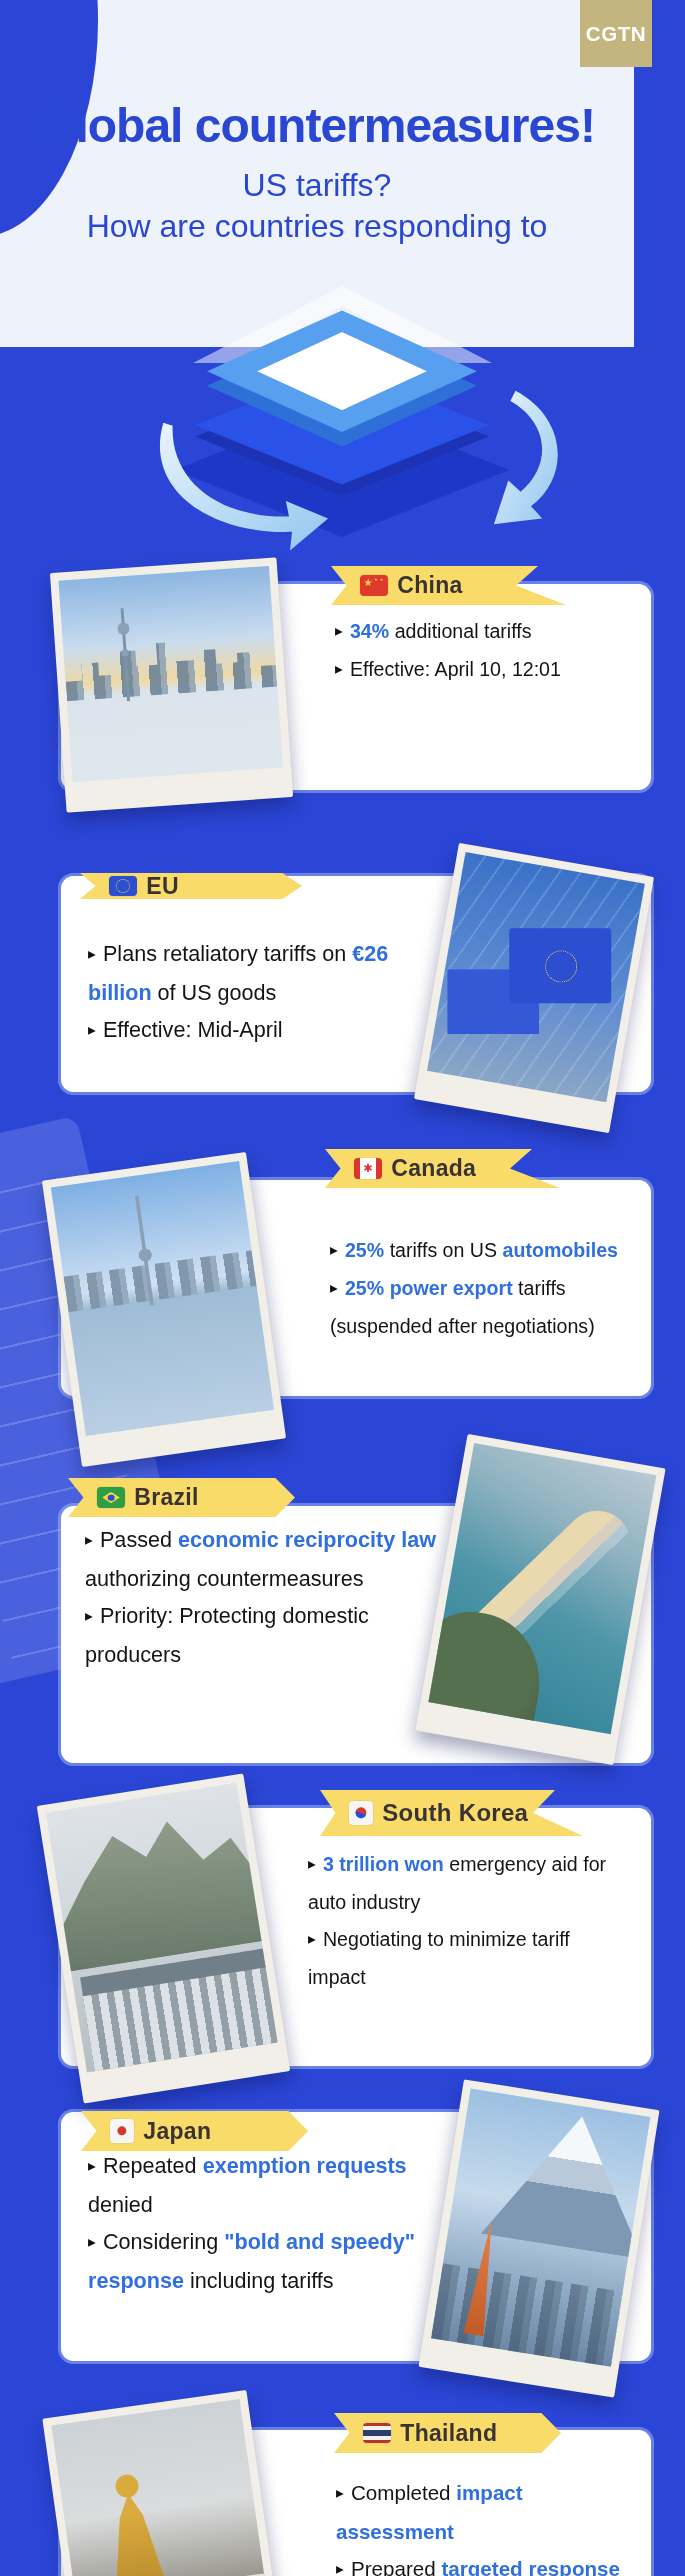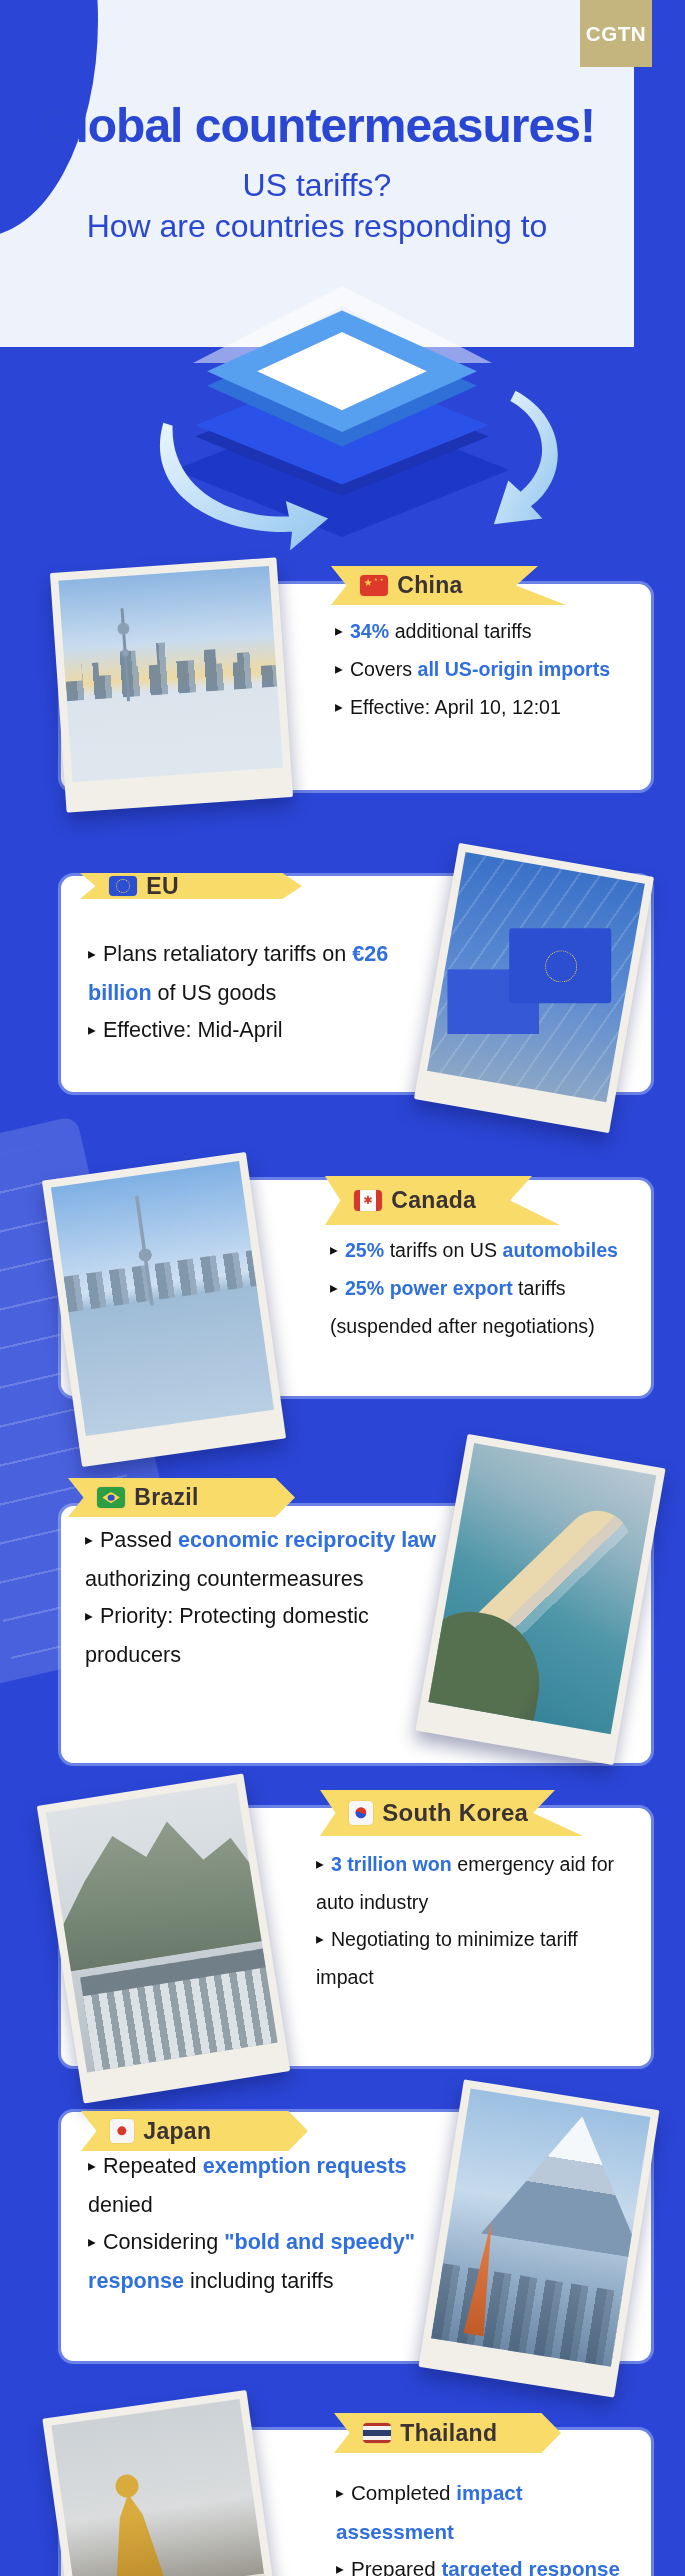--- a/index.html
+++ b/index.html
@@ -51,33 +51,33 @@
   .sec-china .ribbon{left:331px;top:566px;width:206px;height:39px;}
   .sec-china .polaroid{left:58px;top:565px;width:227px;height:240px;transform:rotate(-4deg);}
   .sec-china .bullets{left:335px;top:613px;width:309px;}
 
   .sec-eu .card{left:61px;top:876px;width:590px;height:216px;}
   .sec-eu .ribbon{left:80px;top:873px;width:193px;height:26px;}
   .sec-eu .polaroid{left:435px;top:858px;width:198px;height:260px;transform:rotate(10deg);}
   .sec-eu .bullets{left:88px;top:935px;width:330px;}
 
   .sec-canada .card{left:61px;top:1180px;width:590px;height:216px;}
-  .sec-canada .ribbon{left:325px;top:1176px;width:206px;height:49px;}
+  .sec-canada .ribbon{left:325px;top:1149px;width:206px;height:39px;}
   .sec-canada .polaroid{left:61px;top:1165px;width:206px;height:289px;transform:rotate(-8deg);}
   .sec-canada .bullets{left:330px;top:1232px;width:319px;}
 
   .sec-brazil .card{left:61px;top:1506px;width:590px;height:257px;}
   .sec-brazil .ribbon{left:68px;top:1478px;width:198px;height:39px;}
   .sec-brazil .polaroid{left:440px;top:1449px;width:201px;height:301px;transform:rotate(10deg);}
   .sec-brazil .bullets{left:85px;top:1521px;width:361px;}
 
   .sec-korea .card{left:61px;top:1808px;width:590px;height:258px;}
   .sec-korea .ribbon{left:320px;top:1790px;width:234px;height:46px;}
   .sec-korea .polaroid{left:59px;top:1788px;width:209px;height:301px;transform:rotate(-9deg);}
-  .sec-korea .bullets{left:316px;top:1846px;width:319px;}
+  .sec-korea .bullets{left:308px;top:1846px;width:319px;}
 
   .sec-japan .card{left:61px;top:2112px;width:590px;height:249px;}
   .sec-japan .ribbon{left:81px;top:2111px;width:198px;height:40px;}
   .sec-japan .polaroid{left:440px;top:2093px;width:198px;height:291px;transform:rotate(9deg);}
   .sec-japan .bullets{left:88px;top:2147px;width:361px;}
 
   .sec-thailand .card{left:61px;top:2430px;width:590px;height:236px;}
   .sec-thailand .ribbon{left:334px;top:2413px;width:198px;height:40px;}
   .sec-thailand .polaroid{left:61px;top:2403px;width:206px;height:283px;transform:rotate(-8deg);}
   .sec-thailand .bullets{left:336px;top:2474px;width:309px;}
@@ -198,21 +198,20 @@
         <div class="card"></div>
         <figure class="polaroid">
           <div class="ph ph-china"></div>
         </figure>
         <div class="ribbon rib-fold">
           <span class="flag flag-china"></span>
           <span class="rib-label">China</span>
         </div>
         <div class="bullets">
           <p><span class="marker">▸</span><span class="hl">34%</span><span class="seg"> additional tariffs</span></p>
-          <p><span class="marker">▸</span><span class="seg">Covers </span><span class="hl">all US-origin imports</span></p>
           <p><span class="marker">▸</span><span class="seg">Effective: April 10, 12:01</span></p>
         </div>
       </section>
       <section class="sec sec-eu">
         <div class="card"></div>
         <figure class="polaroid">
           <div class="ph ph-eu"></div>
         </figure>
         <div class="ribbon rib-point">
           <span class="flag flag-eu"></span>

